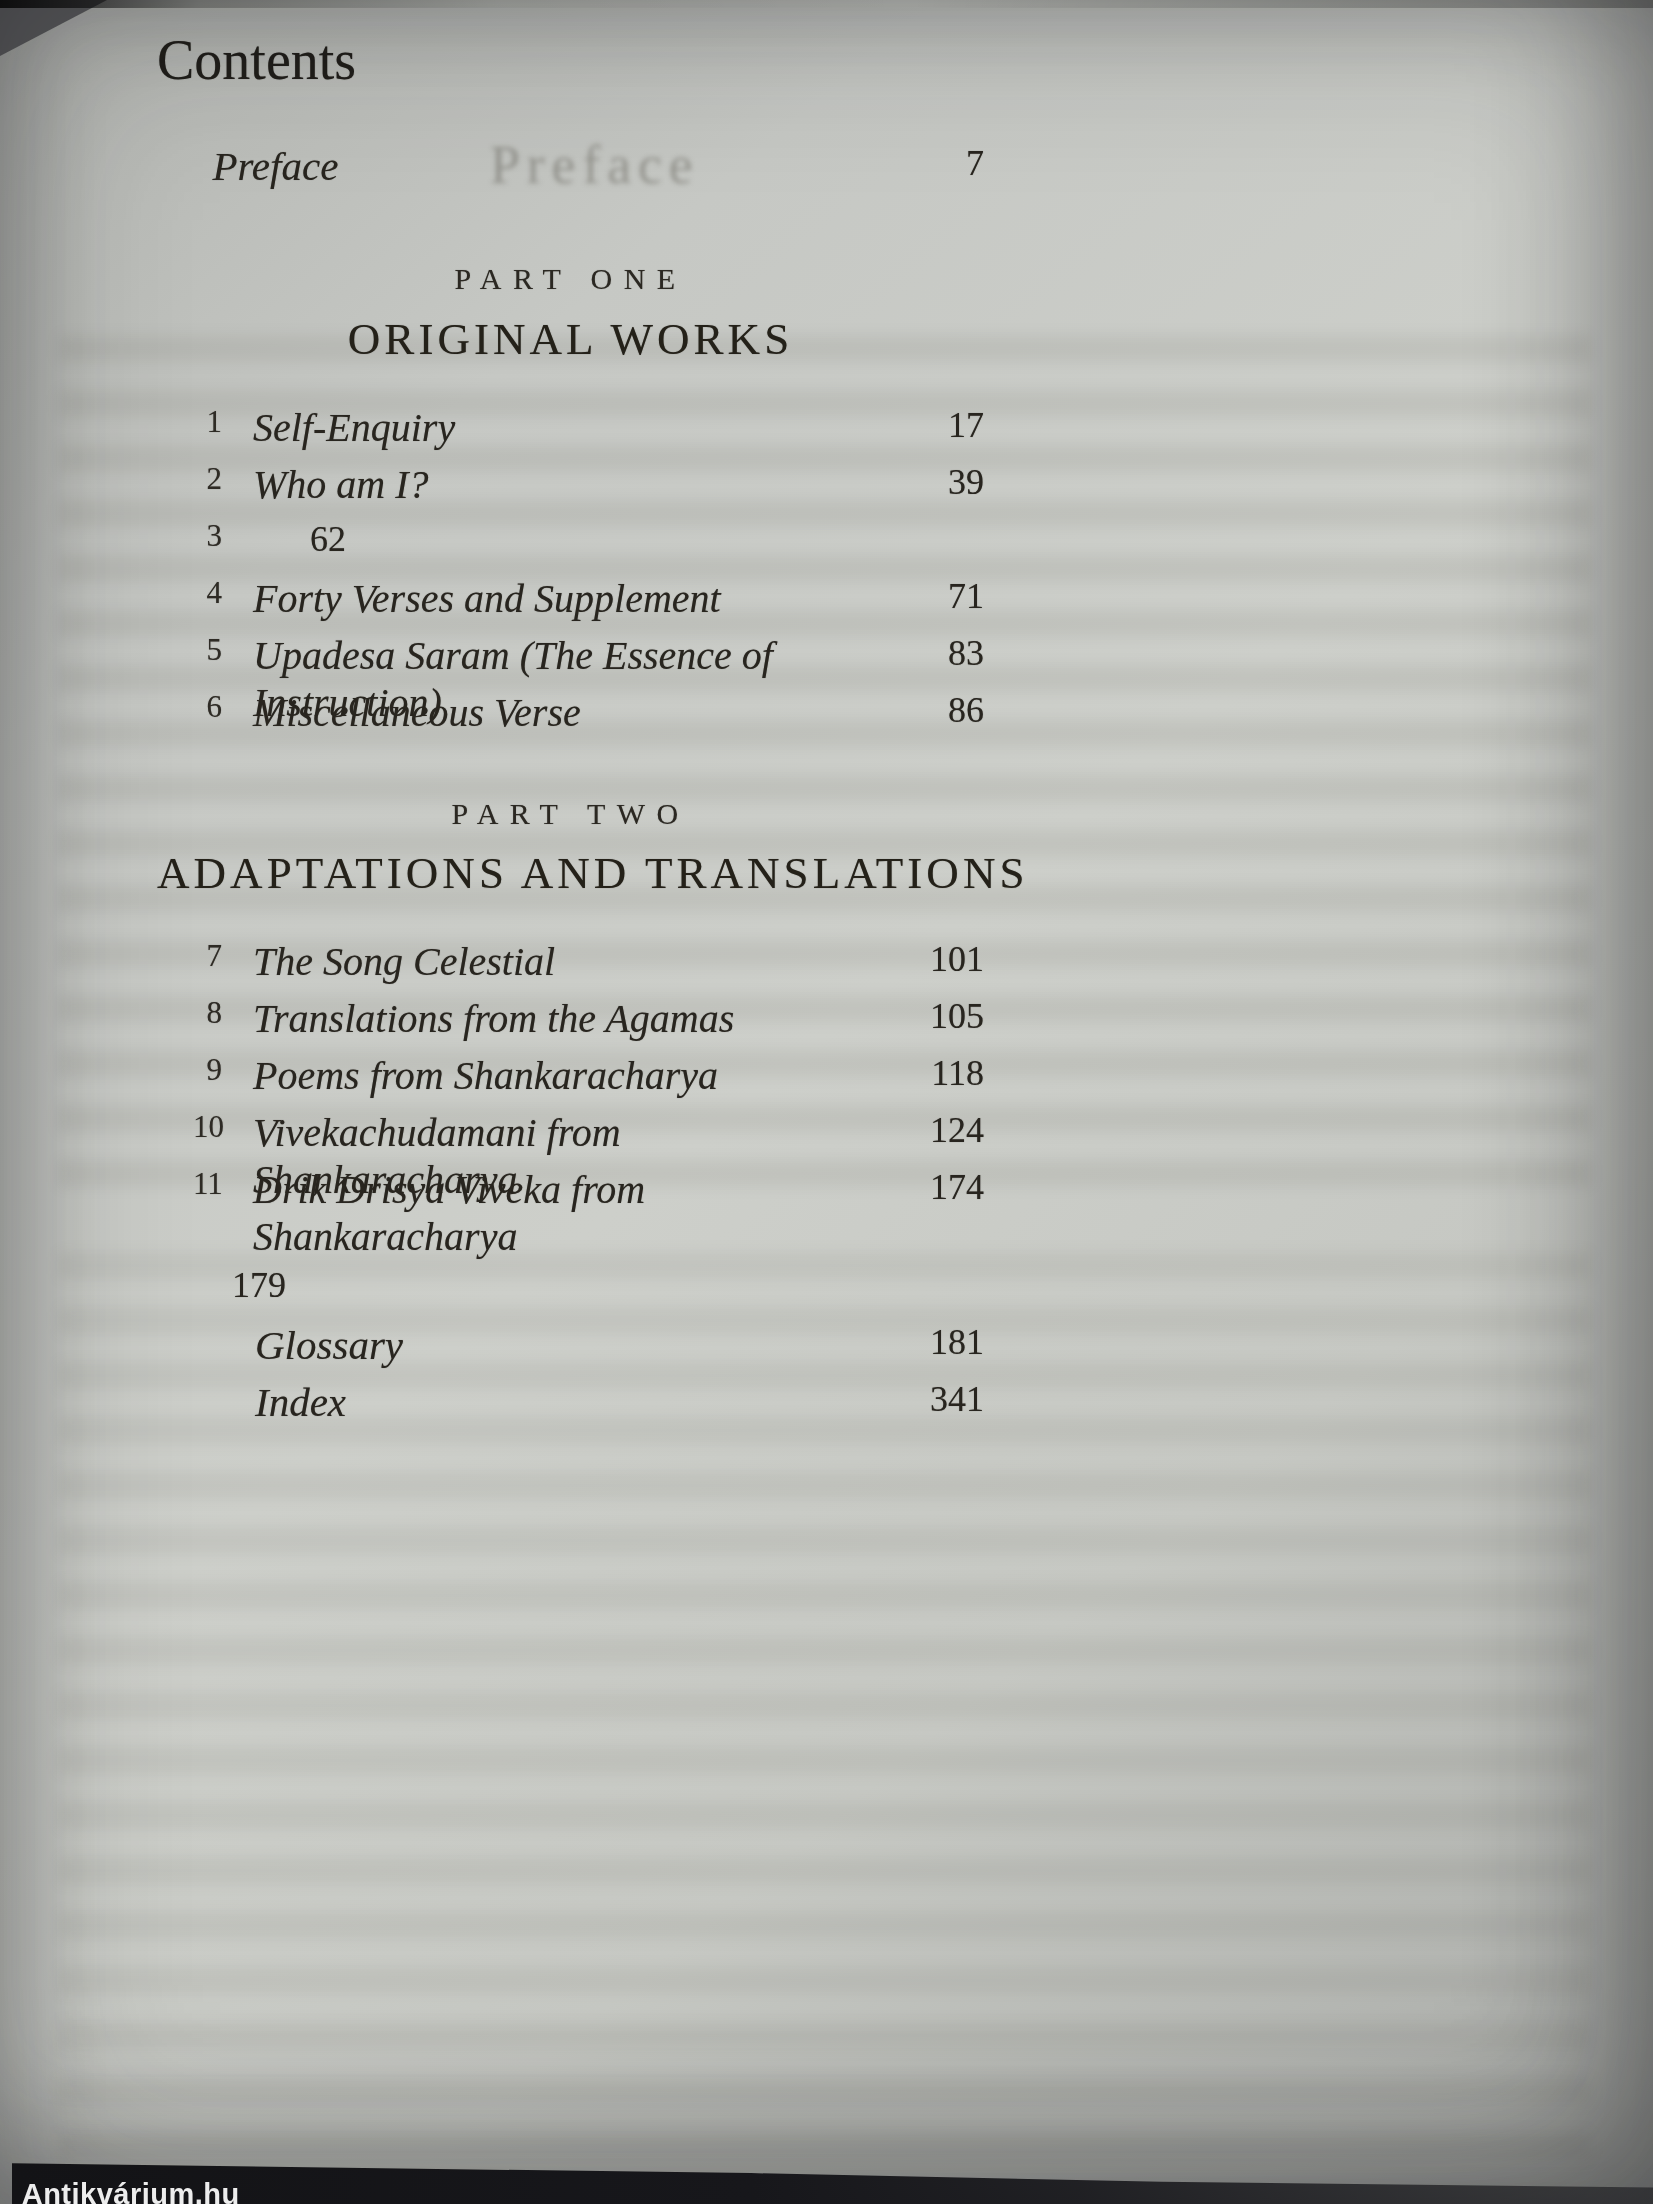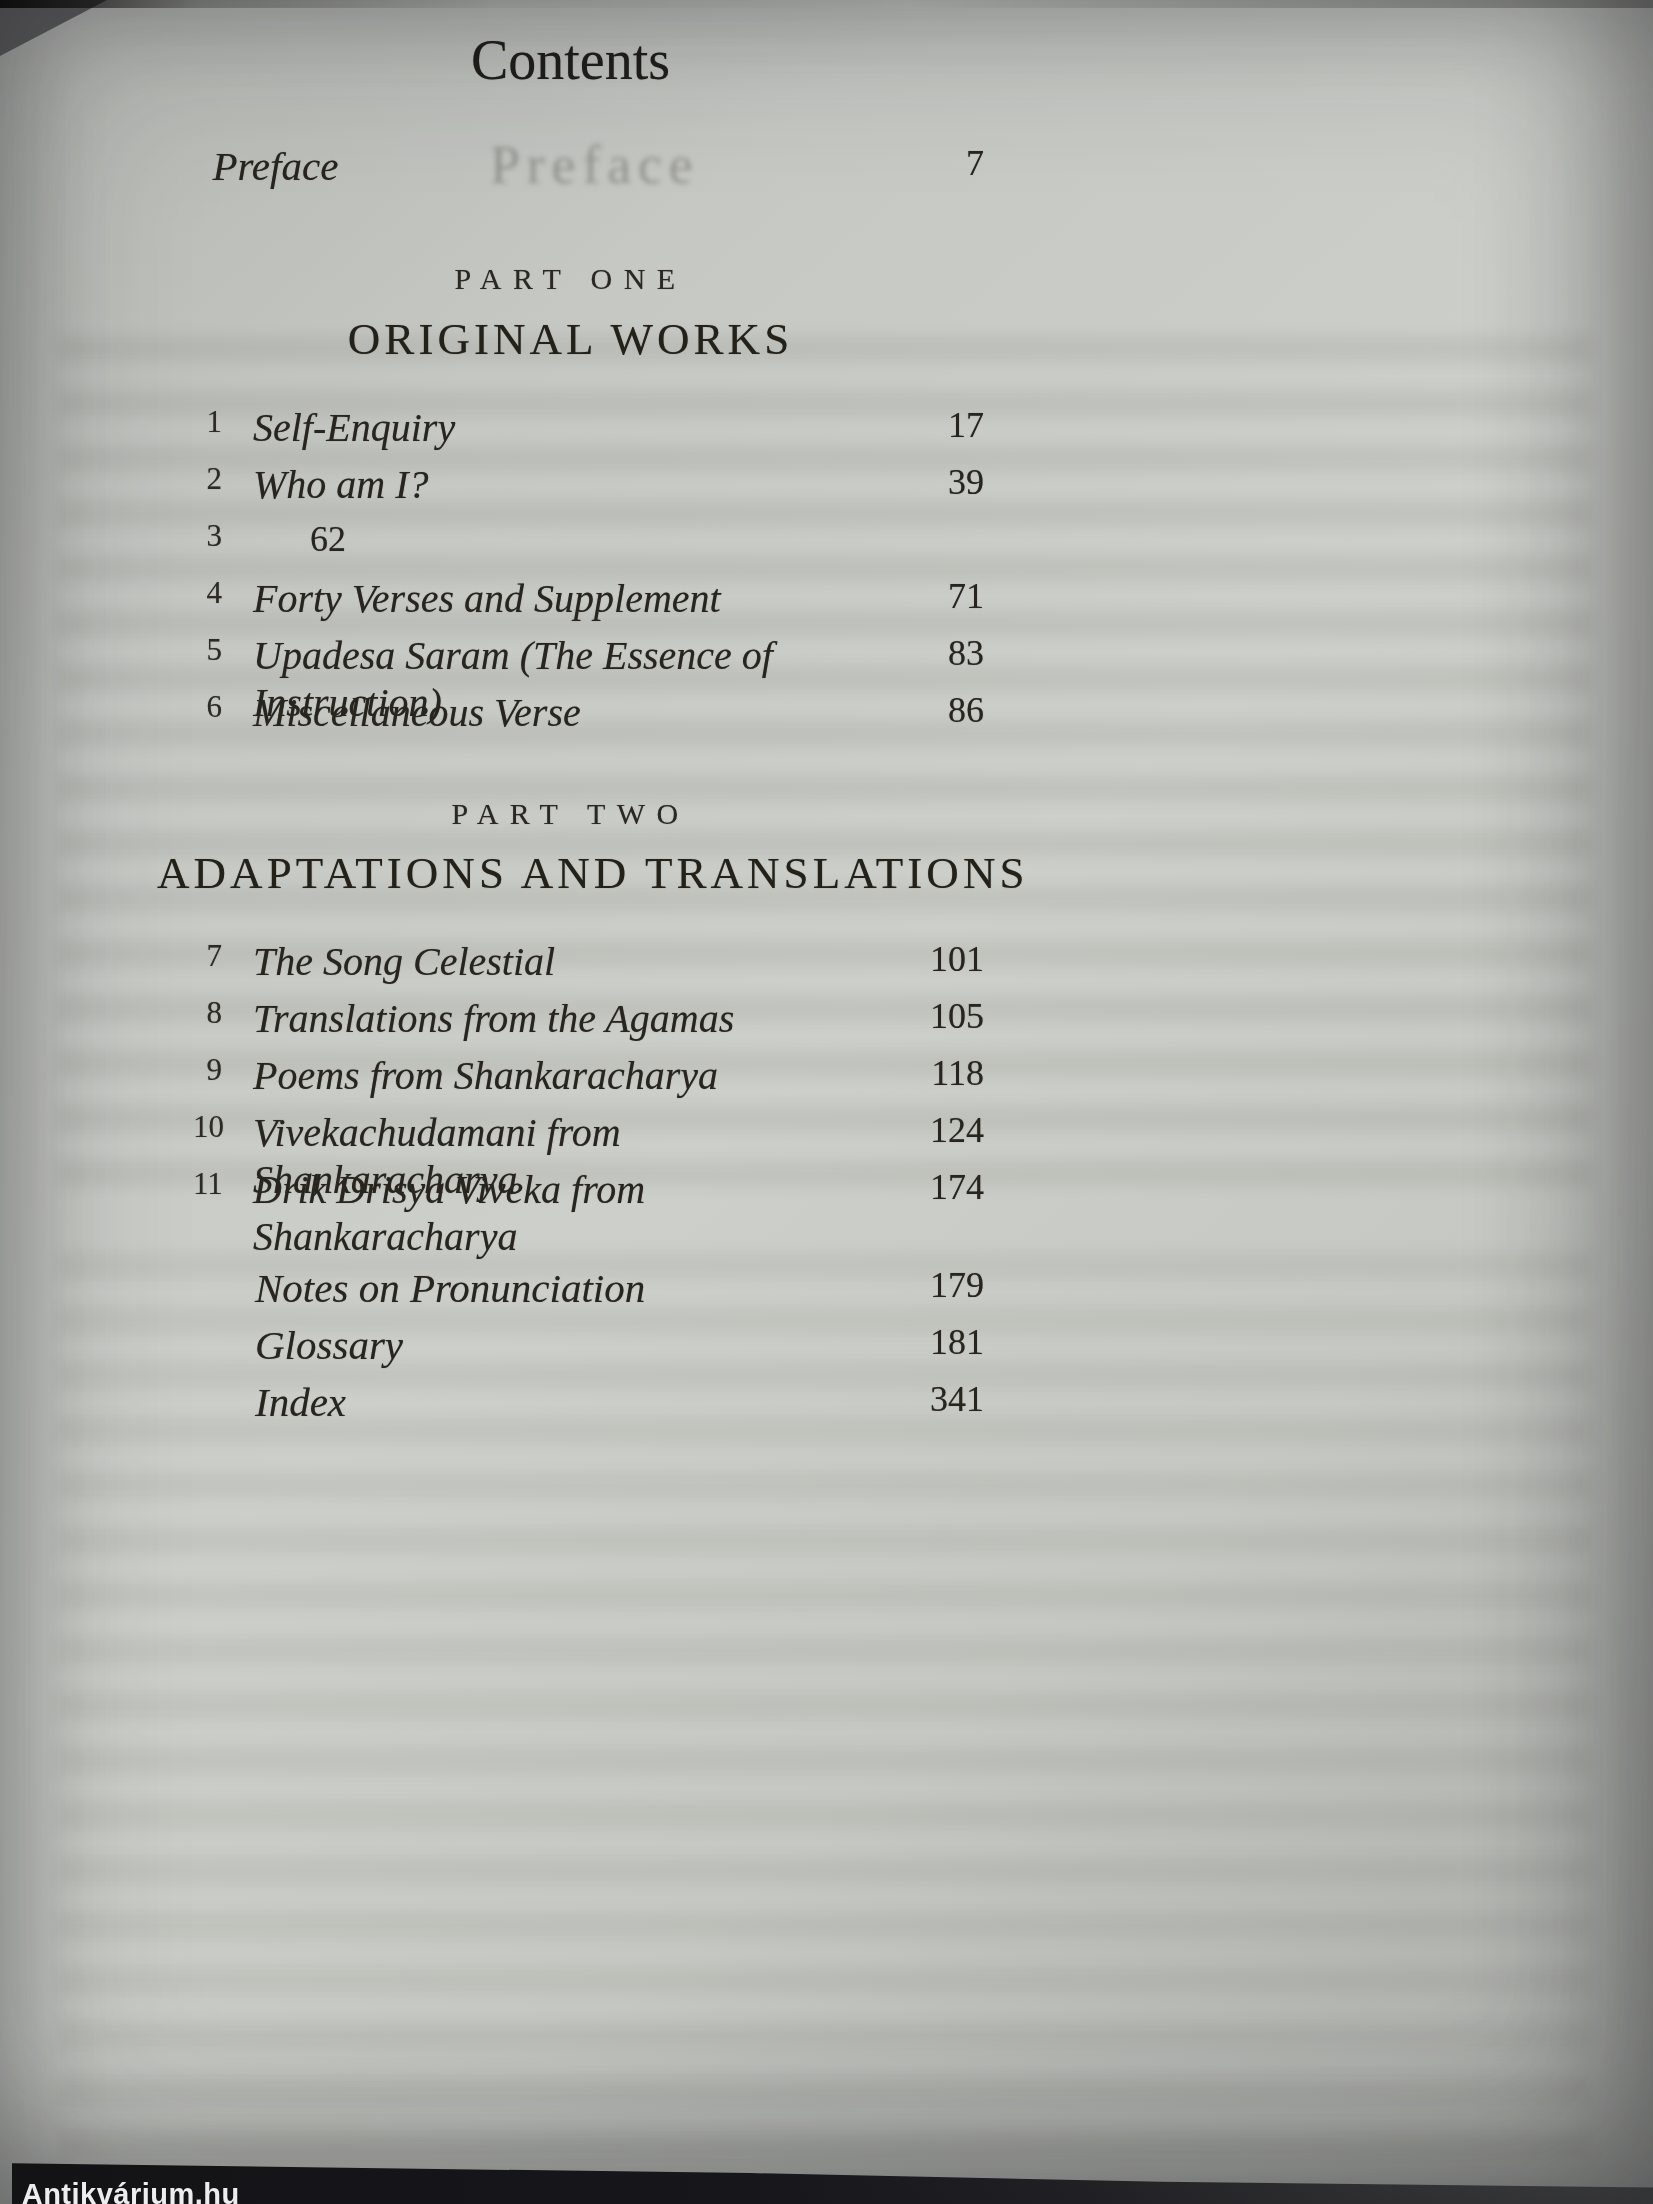--- a/index.html
+++ b/index.html
@@ -28,21 +28,21 @@
     filter:blur(2.9px);
   }
   
   .toc{
     position:absolute;left:157px;top:25px;width:827px;
     color:#28251f;z-index:2;
     text-shadow:0 0 1px rgba(40,37,31,0.45);
   }
   h1.title{
     margin:0;font-size:56px;font-weight:normal;
-    text-align:center;line-height:70px;color:#211f1b;
+    text-align:left;line-height:70px;color:#211f1b;
   }
   .kicker{
     text-align:center;font-size:30px;line-height:37px;
     letter-spacing:0.38em;margin-top:68px;white-space:nowrap;
     color:#2b2822;
   }
   .kicker.second{margin-top:49px;}
   h2.part-heading{
     margin:15.5px 0 0;text-align:center;font-weight:normal;
     font-size:45px;line-height:52px;letter-spacing:0.09em;
@@ -170,21 +170,20 @@
       </div>
       <div class="row">
         <span class="num">11</span>
         <span class="ititle">Drik Drisya Viveka from Shankaracharya</span>
         <span class="pg">174</span>
       </div>
     </div>
 
     <div class="backmatter">
       <div class="row">
-        <span class="bm-label">Notes on Pronunciation</span>
         <span class="pg">179</span>
       </div>
       <div class="row">
         <span class="bm-label">Glossary</span>
         <span class="pg">181</span>
       </div>
       <div class="row">
         <span class="bm-label">Index</span>
         <span class="pg">341</span>
       </div>

